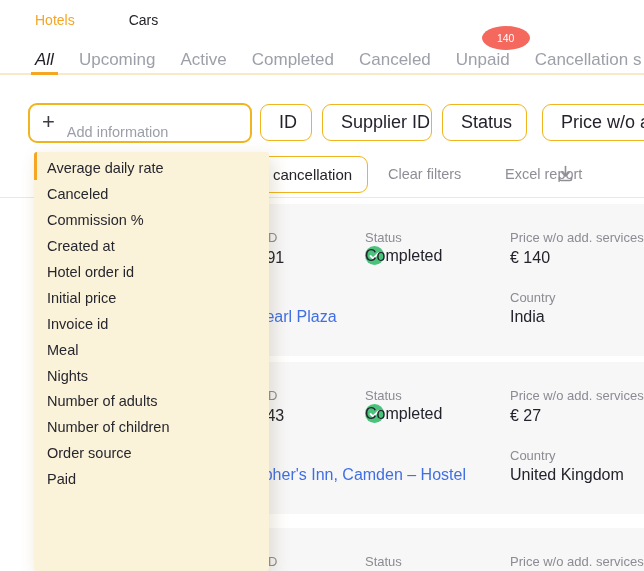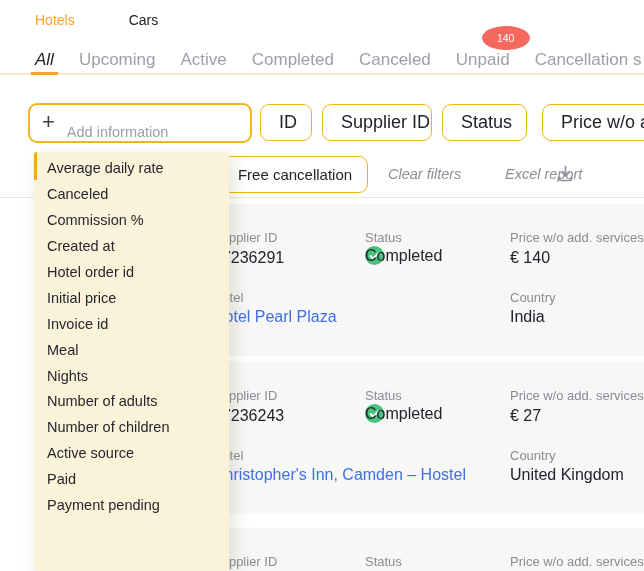--- a/index.html
+++ b/index.html
@@ -30,42 +30,42 @@
   .chips{position:absolute;left:260px;top:104px;display:flex;gap:10px;}
   .chip{height:37px;border:1.5px solid var(--gold,#F0B41E);border-radius:9px;background:#fff;
         display:flex;align-items:center;padding:0 14px 0 18px;font-size:18px;color:var(--ink,#23232C);cursor:pointer;white-space:nowrap;}
   .chip:nth-child(2){width:110px;}
   .chip:nth-child(3){width:85px;}
   .chip:nth-child(4){margin-left:5px;width:130px;}
 
   .free-btn{position:absolute;left:222px;top:156px;width:146px;height:37px;border:1.5px solid var(--gold,#F0B41E);
             border-radius:9px;background:#fff;display:flex;align-items:center;justify-content:center;
             font-size:15px;color:var(--ink,#23232C);cursor:pointer;z-index:5;}
-  .text-btn{position:absolute;top:166px;font-size:14.5px;color:var(--muted2,#8E8E96);cursor:pointer;font-style:italic;}
+  .text-btn{position:absolute;top:166px;font-size:14.5px;color:var(--muted2,#8E8E96);cursor:pointer;}
   .clear-filters{left:388px;}
   .excel-report{left:477px;margin-left:28px;}
   .dl-icon{position:absolute;left:555px;top:163px;cursor:pointer;}
 
   .divider{position:absolute;left:0;top:197px;width:644px;height:1px;background:#E8E8EA;}
 
   
   .card{position:absolute;left:200px;width:460px;background:var(--card_bg,#F7F7F8);border-radius:8px;}
   .card:nth-of-type(1){top:204px;height:152px;}
   .card:nth-of-type(2){top:362px;height:152px;}
   .card:nth-of-type(3){top:528px;height:110px;}
   .card span,.card a{position:absolute;white-space:nowrap;}
   .lbl{font-size:13px;color:var(--muted,#8B8B93);}
   .val{font-size:16px;color:var(--ink,#23232C);}
   .c1{left:13px;} .c2{left:165px;} .c3{left:310px;}
   .r1{top:26px;} .rv1{top:45px;} .r2{top:86px;} .rv2{top:104px;}
   .status-wrap{left:165px;top:42px;display:flex;align-items:center;gap:8px;font-size:16px;color:var(--ink,#23232C);}
   .link{font-size:16px;color:var(--link,#3F6FE3);text-decoration:none;cursor:pointer;}
 
   
-  .dropdown{position:absolute;left:34px;top:152px;width:195px;height:419px;background:var(--cream,#FBF3D9);
+  .dropdown{position:absolute;left:34px;top:152px;width:235px;height:419px;background:var(--cream,#FBF3D9);
             border-radius:3px;box-shadow:4px 6px 18px rgba(120,90,30,.18);z-index:30;padding-top:4px;overflow:hidden;}
   .dd-bar{position:absolute;left:0;top:0;width:3px;height:28px;background:var(--accent,#F5A623);}
   .dd-item{height:25.94px;line-height:25.94px;padding-left:13px;font-size:14.5px;color:#26262E;cursor:pointer;white-space:nowrap;}
 </style>
 </head>
 <body>
 
 <div class="viewport">
 
   <div class="topnav">
@@ -193,18 +193,17 @@
       <div class="dd-item">Canceled</div>
       <div class="dd-item">Commission %</div>
       <div class="dd-item">Created at</div>
       <div class="dd-item">Hotel order id</div>
       <div class="dd-item">Initial price</div>
       <div class="dd-item">Invoice id</div>
       <div class="dd-item">Meal</div>
       <div class="dd-item">Nights</div>
       <div class="dd-item">Number of adults</div>
       <div class="dd-item">Number of children</div>
-      <div class="dd-item">Active source</div>
+      <div class="dd-item">Order source</div>
       <div class="dd-item">Paid</div>
-      <div class="dd-item">Payment pending</div>
     </div>
 
 </div>
 
 </body></html>

